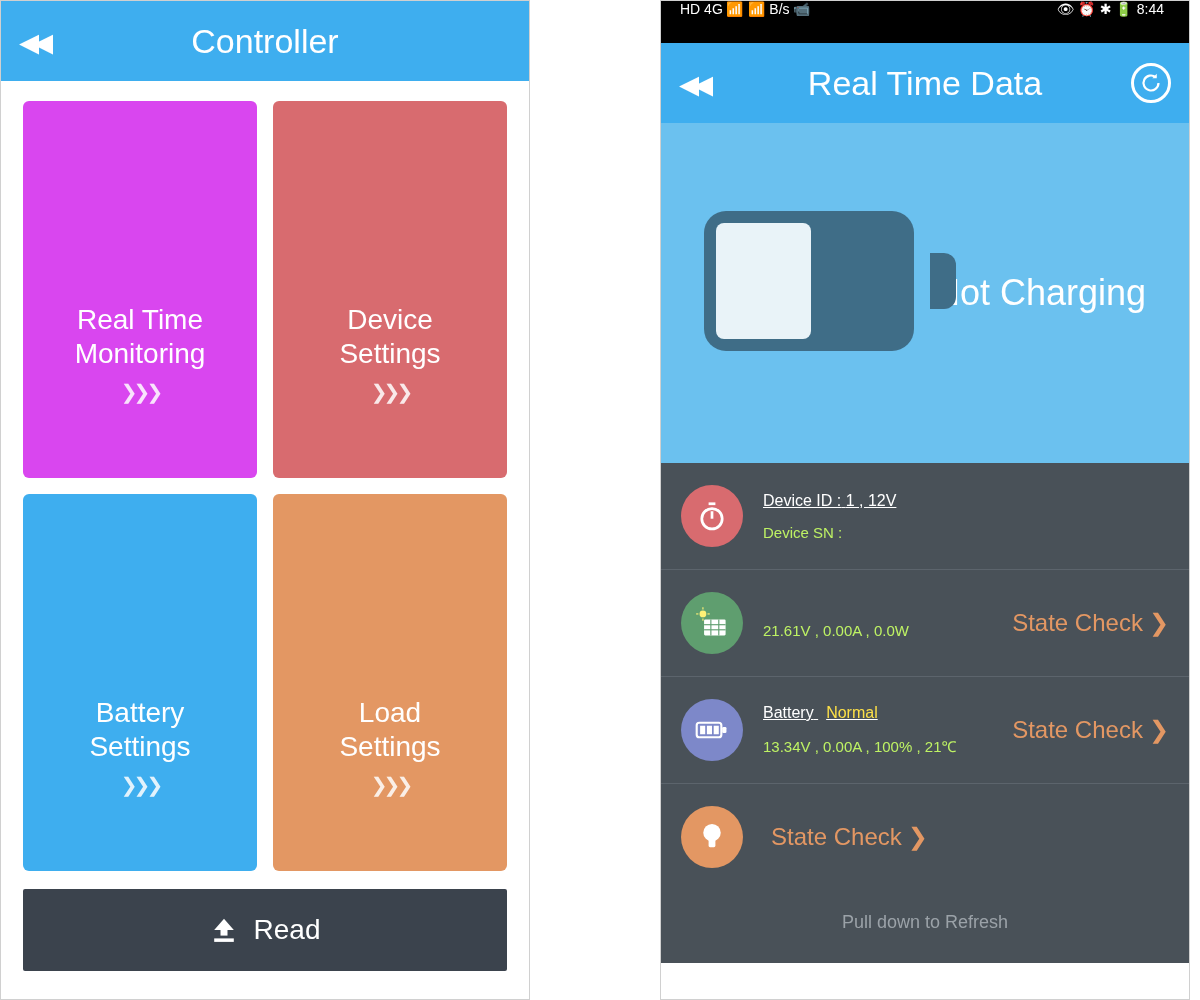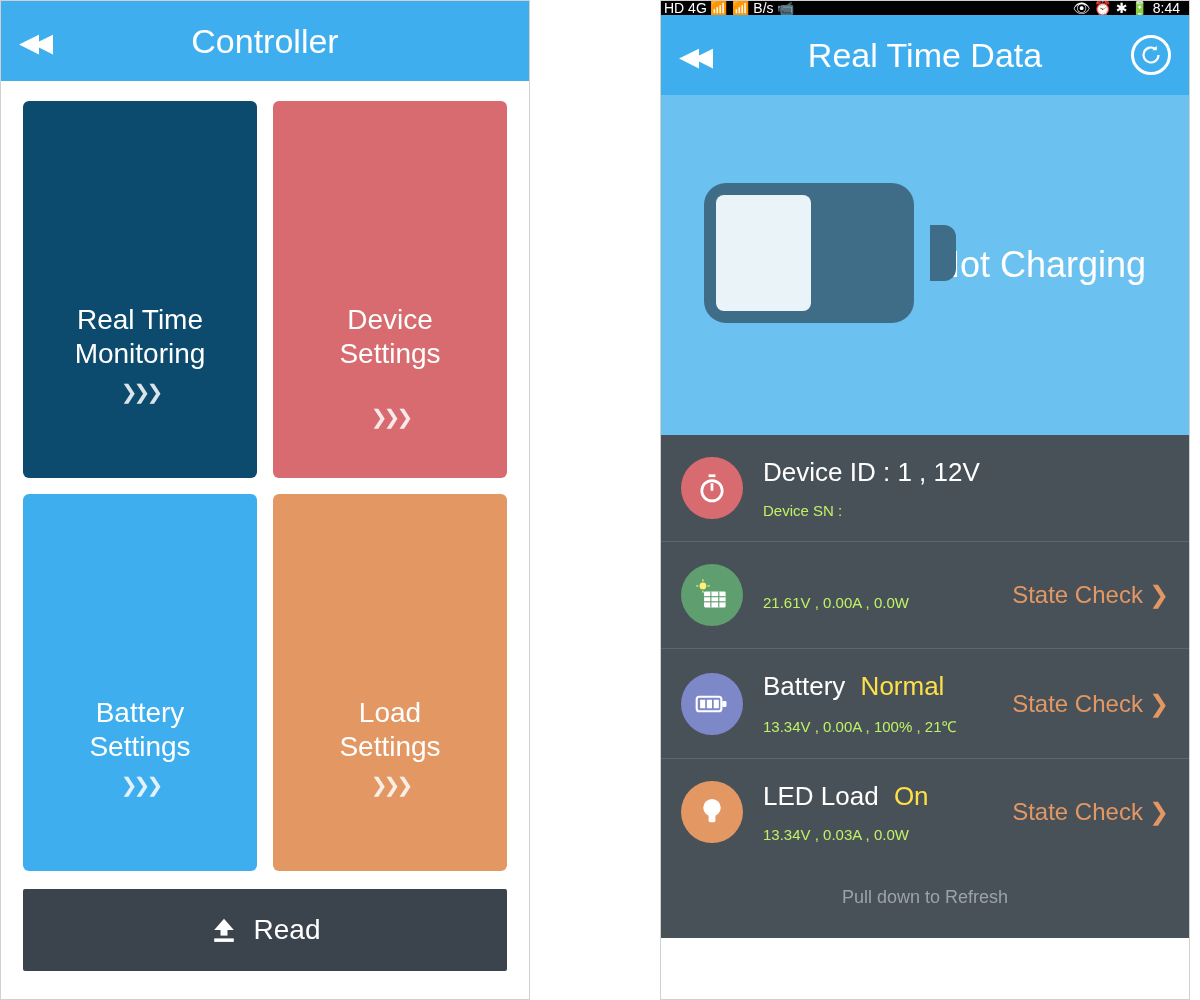--- a/index.html
+++ b/index.html
@@ -83,22 +83,22 @@
     line-height: 1.2;
     margin-top: 8px;
     white-space: pre-line;
   }
   .tile .chevrons {
     margin-top: 10px;
     font-size: 20px;
     letter-spacing: -4px;
     opacity: .85;
   }
-  .tile.purple { background:#0c4a6e;justify-content:center; }
-  .tile.red    { background:#d86b6f;gap:25px; }
+  .tile.purple { background:#d946ef;justify-content:center; }
+  .tile.red    { background:#d86b6f; }
   .tile.blue   { background:#3eaeef; }
   .tile.orange { background:#e39763; }
 
   .bottom-bar {
     display: flex;
     padding: 8px 22px 20px 22px;
     height: 110px;
   }
   .bottom-btn {
     flex:1;
@@ -109,28 +109,28 @@
     justify-content:center;
     gap: 16px;
     font-size: 28px;
     border-radius: 2px;
     cursor:pointer;
   }
   .bottom-btn svg { width: 28px; height: 28px; }
 
   
   .statusbar {
-    height: 14px;
+    height: 42px;
     background:#000;
     color:#fff;
     font-size:14px;
     display:flex;
-    align-items:center;
+    align-items:flex-start;
     justify-content:space-between;
-    padding:0 3px;
+    padding:0 19px;
     font-family: Arial, sans-serif;
   }
   .statusbar .sb-left span, .statusbar .sb-right span { margin-right:6px; }
 
   .hero {
     background:#6bc1ef;
     height: 340px;
     display:flex;
     flex-direction:row;
     align-items:center;
@@ -179,21 +179,21 @@
   }
   .row .badge {
     width: 62px; height: 62px;
     border-radius: 50%;
     display:flex; align-items:center; justify-content:center;
     margin-right: 20px;
     flex-shrink:0;
   }
   .row .badge svg { width: 34px; height: 34px; }
   .row .texts { flex:1; }
-  .row .t1 { font-size: 26px; color:#fff; }
+  .row .t1 { font-size: 16px; color:#fff;text-decoration:underline; }
   .row .t1 .accent { color:#fde047; margin-left:8px; }
   .row .t1 .muted { color:#c7cdd2; }
   .row .t2 { font-size: 15px; color:#bef264; margin-top: 14px; }
   .row .state-check {
     color:#e39763;
     font-size: 24px;
     padding-left: 8px;
     display:flex; align-items:center; gap:6px;
     cursor:pointer;
     white-space:nowrap;
@@ -390,27 +390,20 @@
       </div>
     </div>
 
     <div class="row" style="border-bottom:none;">
       <div class="badge orange">
         <svg viewBox="0 0 60 70">
           <circle cx="30" cy="26" r="18" fill="#fff"></circle>
           <rect x="23" y="40" width="14" height="16" rx="3" fill="#fff"></rect>
         </svg>
       </div>
-      <div class="texts">
-        <div class="t1">
-          <span>LED Load</span>
-          <span class="accent">On</span>
-        </div>
-        <div class="t2">13.34V , 0.03A , 0.0W</div>
-      </div>
       <div class="state-check">
         <span>State Check</span>
           <span>❯</span>
       </div>
     </div>
 
     <div class="pull-refresh">Pull down to Refresh</div>
   </div>
 </div>
 

